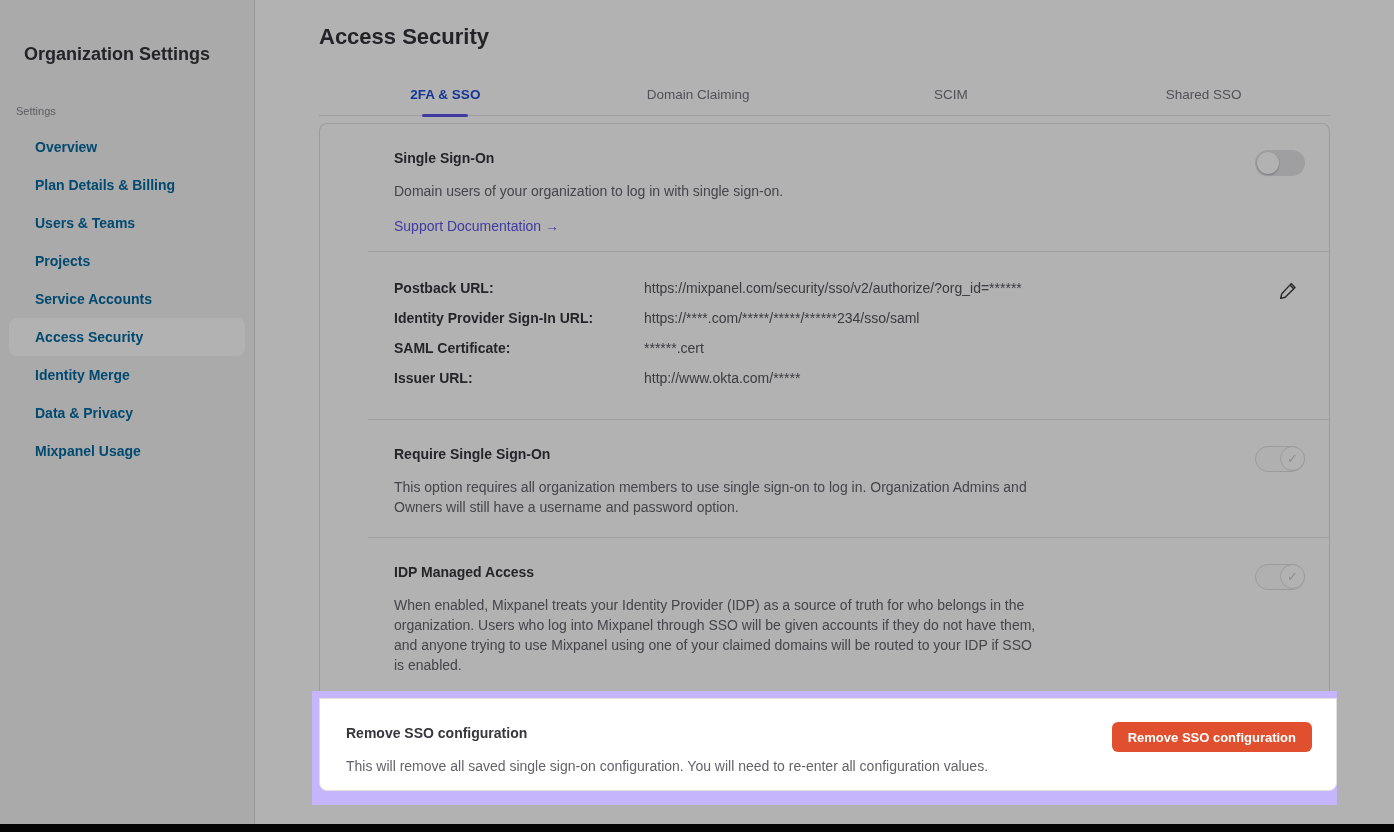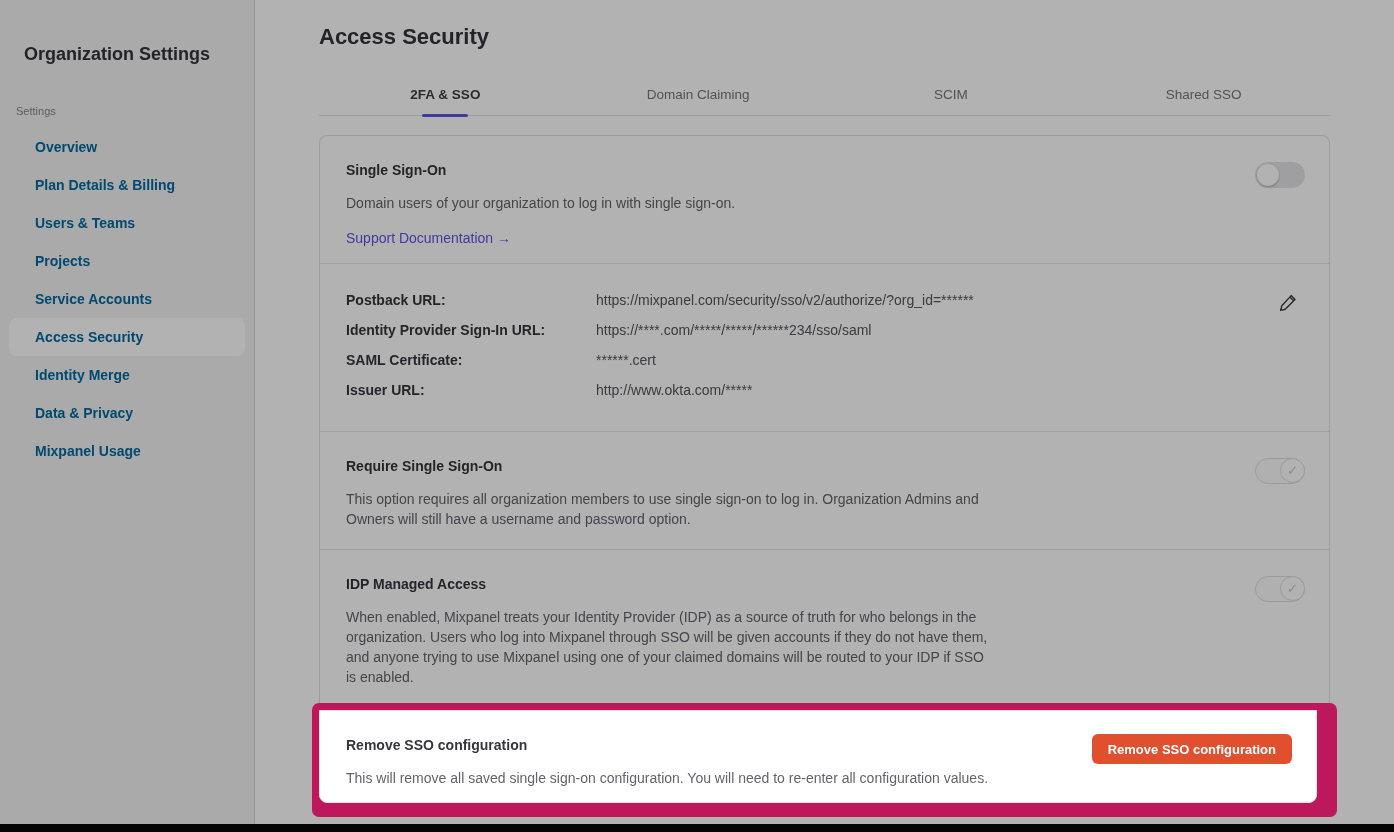--- a/index.html
+++ b/index.html
@@ -32,31 +32,32 @@
 
   
   .main { flex:1; position:relative; padding:0 64px; }
   .page-title { margin:24px 0 0; font-size:22px; line-height:26px; font-weight:700; color:#33333a; }
 
   .tabs { display:flex; border-bottom:1px solid #e4e4e4; margin-top:0; }
   .tab {
     flex:1; text-align:center; padding:37px 0 13px; position:relative;
     font-size:13.5px; color:#75757d; cursor:pointer;
   }
-  .tab.active { color:#404040; font-weight:700; }
+  .tab.active { color:#1d4ed8; font-weight:700; }
   .tab.active::after {
     content:""; position:absolute; left:50%; transform:translateX(-50%);
     bottom:-2px; width:46px; height:3px; border-radius:2px; background:#5e53e6;
   }
 
   .card {
-    margin-top:19px;
+    margin-top:7px;
     border:1px solid #e0e0e0; border-bottom:none;
     border-radius:8px 8px 0 0;
     background:#ffffff;
+    padding-left:48px;
   }
   .section { position:relative; padding:26px 24px 0 26px; }
   .section + .section { border-top:1px solid #e6e6e6; }
   .sec-title { margin:0; font-size:14px; font-weight:700; color:#36363c; }
   .sec-desc  { margin:15px 0 0; font-size:14px; line-height:20px; color:#63636b; max-width:650px; }
   .sec-link  { display:inline-block; margin:17px 0 0; font-size:14px; color:#5e53e6; text-decoration:none; cursor:pointer; }
 
   .sec-sso     { height:127px; }
   .sec-details { height:168px; }
   .sec-require { height:118px; }
@@ -82,22 +83,22 @@
   .toggle.disabled-on .knob-check {
     position:absolute; right:-1px; top:-1px; width:25px; height:25px;
     border:1px solid #dfdfe3; border-radius:50%; background:#fff;
     display:flex; align-items:center; justify-content:center;
     color:#c9c9cf; font-size:13px; line-height:1;
   }
 
   
   .highlight-wrap {
     position:relative; z-index:60;
-    background:#be185d;
-    margin:0 -7px; padding:7px 20px 14px 7px;border-radius:7px;
+    background:#c4b5fd;
+    margin:0 -7px; padding:7px 0 14px 7px;
   }
   .sec-remove {
     position:relative; height:93px; padding:26px 24px 0 26px;
     border:1px solid #e0e0e0; border-radius:0 0 8px 8px; background:#fff;
   }
   .danger-btn {
     position:absolute; right:24px; top:23px; height:30px; padding:0 16px;
     background:#e0502f; color:#ffffff; border:none; border-radius:6px;
     font-family:"Liberation Sans", sans-serif; font-size:13px; font-weight:700;
     cursor:pointer;

